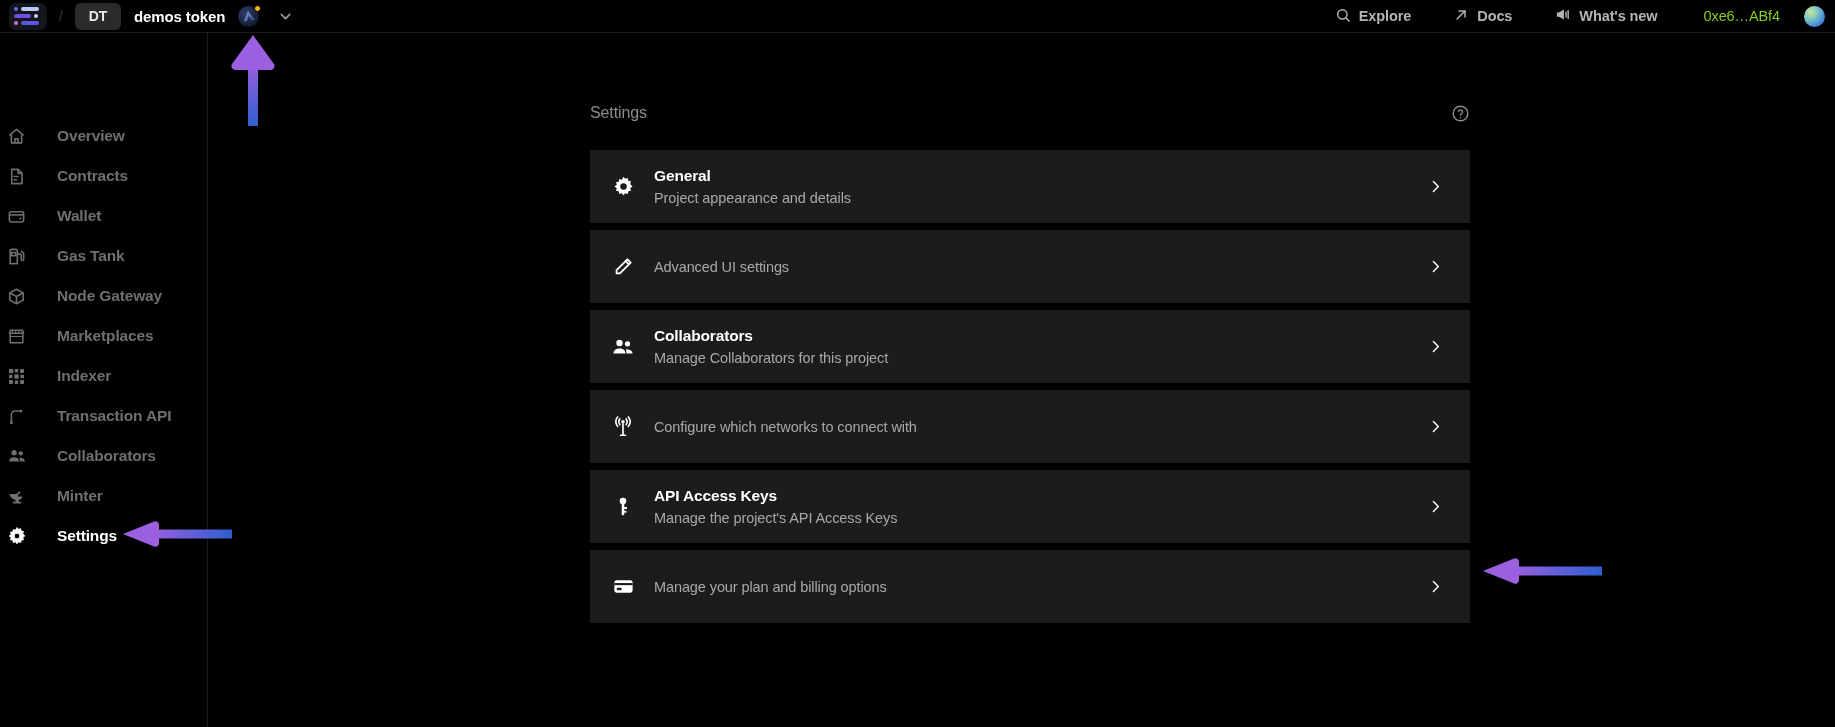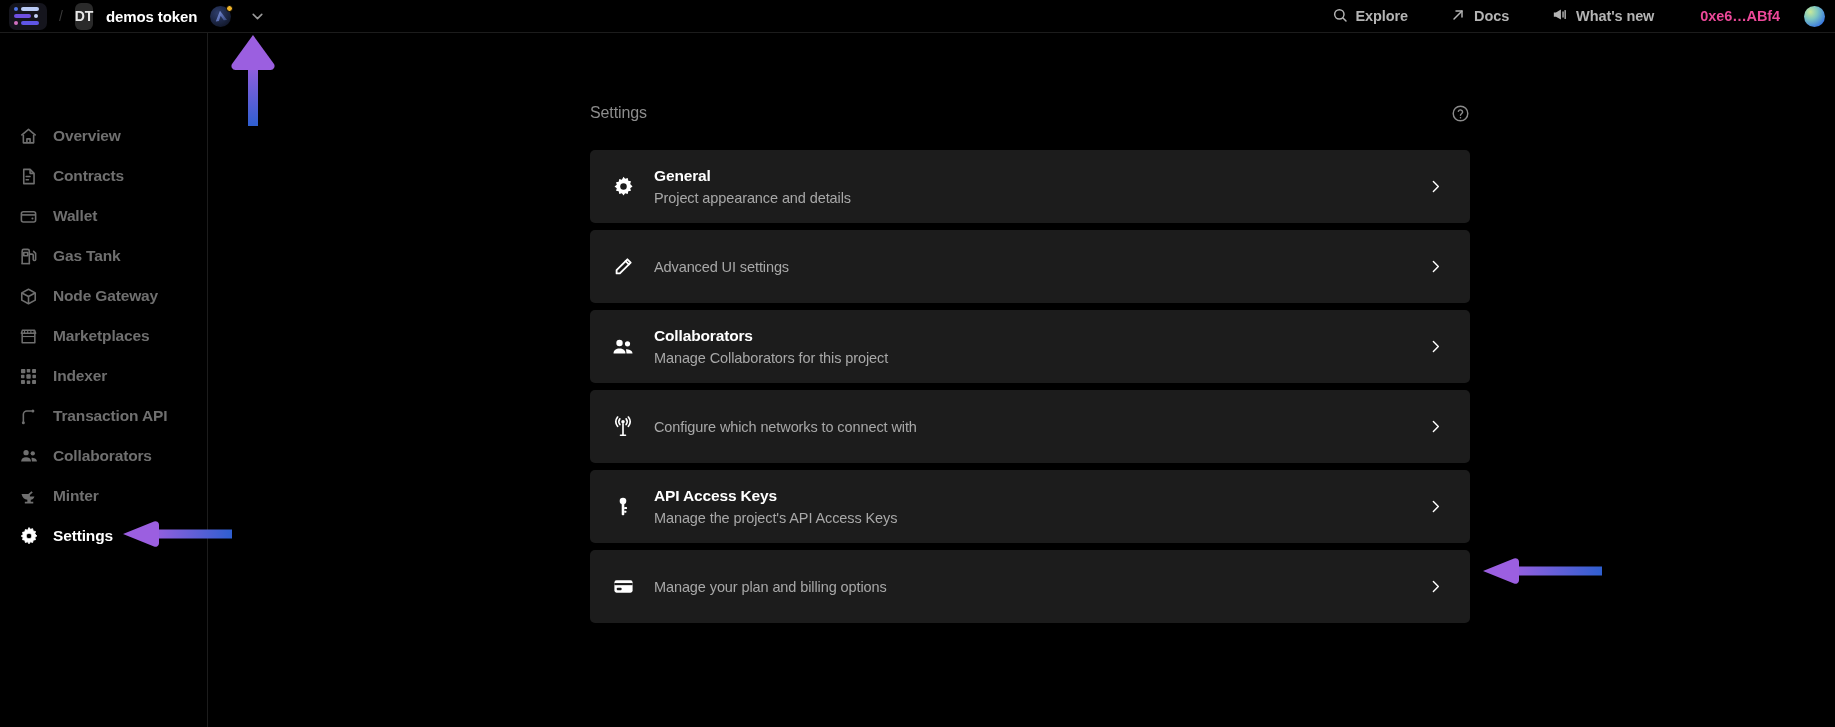--- a/index.html
+++ b/index.html
@@ -23,21 +23,21 @@
     width: 38px; height: 27px; border-radius: 7px;
     background: #15151d;
     display: flex; flex-direction: column; justify-content: center;
     gap: 3px; padding: 0 5px;
   }
   .logo-row { display: flex; align-items: center; gap: 3px; }
   .lr-dot { width: 4px; height: 4px; border-radius: 50%; }
   .lr-bar { height: 4px; border-radius: 2px; }
   .slash { color: #3a3a3a; font-size: 14px; margin: 0 12px; }
   .proj-badge {
-    width: 18px; height: 27px; border-radius: 6px; background: #2a2a2a;
+    width: 46px; height: 27px; border-radius: 6px; background: #2a2a2a;
     color: #e8e8e8; font-size: 14px; font-weight: bold;
     display: flex; align-items: center; justify-content: center;
     letter-spacing: -0.3px;
   }
   .proj-name {
     color: #fff; font-size: 15px; font-weight: bold;
     margin-left: 13px; letter-spacing: -0.1px;
   }
   .proj-logo {
     position: relative; width: 21px; height: 21px; border-radius: 50%;
@@ -62,37 +62,37 @@
   .tb-right {
     margin-left: auto; display: flex; align-items: center;
     padding-right: 10px; gap: 12px;
   }
   .tb-item {
     display: flex; align-items: center; gap: 8px;
     color: #b4b4b4; font-size: 14.5px; font-weight: bold;
     margin-left: 30px; letter-spacing: -0.1px;
   }
   .tb-addr {
-    color: #ec4899; font-size: 14.5px; font-weight: bold;
+    color: #84cc16; font-size: 14.5px; font-weight: normal;
     margin-left: 34px; letter-spacing: -0.1px;
   }
   .avatar {
     width: 21px; height: 21px; border-radius: 50%; margin-left: 12px;
     background: radial-gradient(circle at 30% 28%, #c8e89a 0%, #7fc8c0 34%, #3a78e0 78%, #2a5ad8 100%);
   }
 
   
   .sidebar {
     position: absolute; top: 33px; left: 0; width: 208px; height: 694px;
     background: #000; border-right: 1px solid #1c1c1c;
     padding-top: 83px;
   }
   .nav-item {
     display: flex; align-items: center; height: 40px;
-    padding-left: 18px; gap: 14px;
+    padding-left: 6px; gap: 30px;
     color: #6f6f6f; font-size: 15.5px; font-weight: bold;
     letter-spacing: -0.15px;
   }
   .nav-item .ni-icon {
     width: 21px; height: 21px;
     display: flex; align-items: center; justify-content: center;
     flex: 0 0 21px;
   }
   .nav-item.active { color: #fff; }
   .nav-item.active .ni-icon svg { fill: #fff; stroke: #fff; }
@@ -105,21 +105,21 @@
   .panel { position: absolute; left: 382px; top: 65px; width: 880px; }
   .panel-head {
     display: flex; align-items: center; justify-content: space-between;
     height: 30px; margin-bottom: 22px;
   }
   .panel-title { color: #8c8c8c; font-size: 16px; letter-spacing: -0.1px; }
   .help-icon { width: 19px; height: 19px; }
 
   .card {
     position: relative;
-    height: 73px; background: #1c1c1c; border-radius: 5px;
+    height: 73px; background: #1c1c1c; border-radius: 0;
     display: flex; align-items: center; margin-bottom: 7px;
     padding: 0 26px 0 18px;
   }
   .card-icon {
     width: 30px; flex: 0 0 30px;
     display: flex; align-items: center; justify-content: center;
     margin-right: 16px;
   }
   .card-text { display: flex; flex-direction: column; gap: 5px; flex: 1; }
   .card-title {

